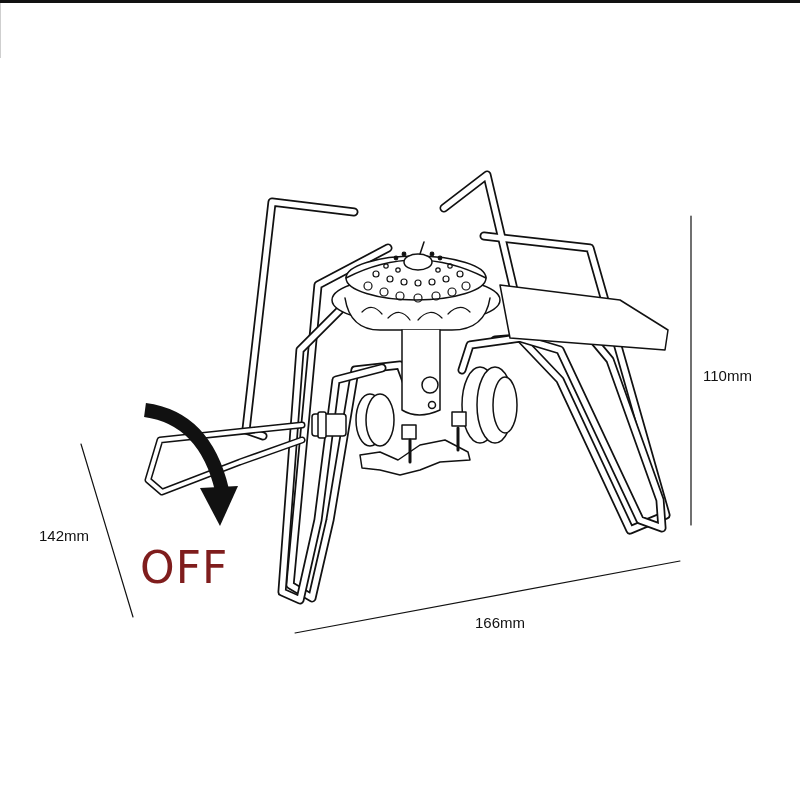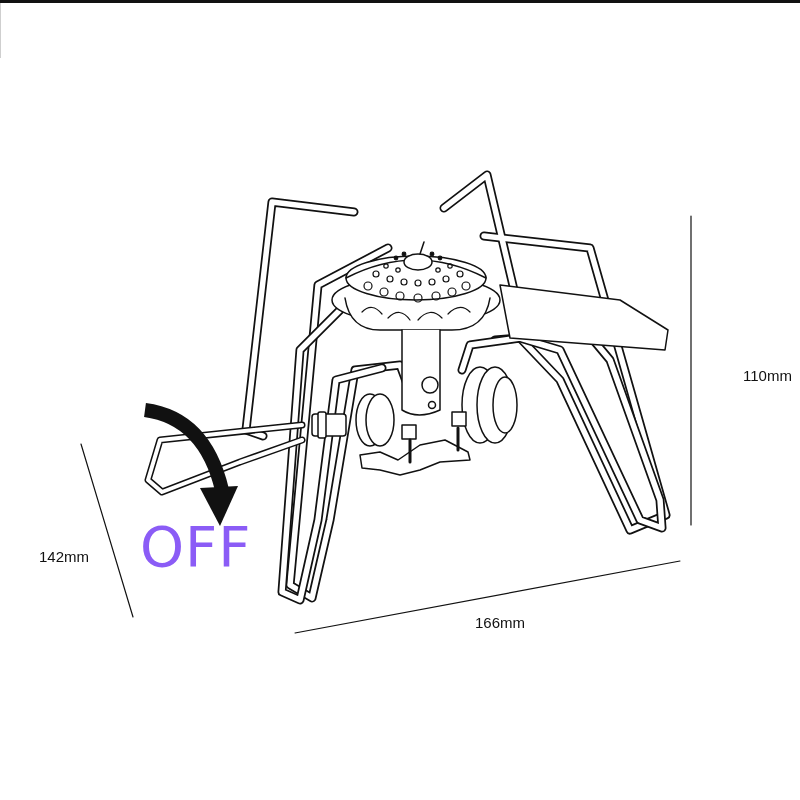--- a/index.html
+++ b/index.html
@@ -2,25 +2,25 @@
 <html><head>
   <meta charset="utf-8">
   <style>
     html, body { margin: 0; padding: 0; background: #ffffff; }
     body { width: 800px; height: 800px; position: relative; overflow: hidden;
            font-family: "Liberation Sans", sans-serif; }
     .top-border { position: absolute; left: 0; top: 0; width: 800px; height: 3px; background: #111; }
     .left-edge { position: absolute; left: 0; top: 3px; width: 1px; height: 55px; background: #cfcfcf; }
     svg.diagram { position: absolute; left: 0; top: 0; }
     .dim-label { position: absolute; font-size: 15px; color: #111; white-space: nowrap; }
-    .dim-label.h { left: 703px; top: 367px; margin-left: 40px; }
-    .dim-label.d { left: 39px; top: 527px; margin-top: 21px; }
+    .dim-label.h { left: 703px; top: 367px; }
+    .dim-label.d { left: 39px; top: 527px; }
     .dim-label.w { left: 475px; top: 614px; }
-    .off-label { position: absolute; left: 140px; top: 514px; font-size: 56px; font-weight: normal;
-                 letter-spacing: 1px; color: #8b5cf6; font-family: "DejaVu Sans", sans-serif; }
+    .off-label { position: absolute; left: 140px; top: 542px; font-size: 44px; font-weight: normal;
+                 letter-spacing: 1px; color: #7f1d1d; font-family: "DejaVu Sans", sans-serif; }
   </style>
 </head>
 <body>
 
 <div class="top-border"></div>
 <div class="left-edge"></div>
 
 <svg class="diagram" width="800" height="800" viewBox="0 0 800 800" fill="none" stroke="#111" stroke-linecap="round" stroke-linejoin="round">
 
   <g stroke-width="1.2">

